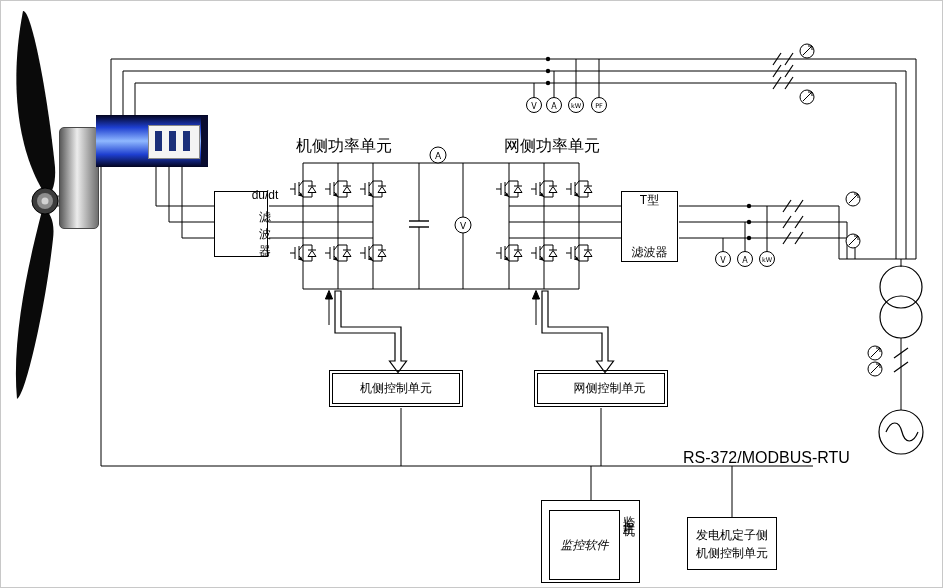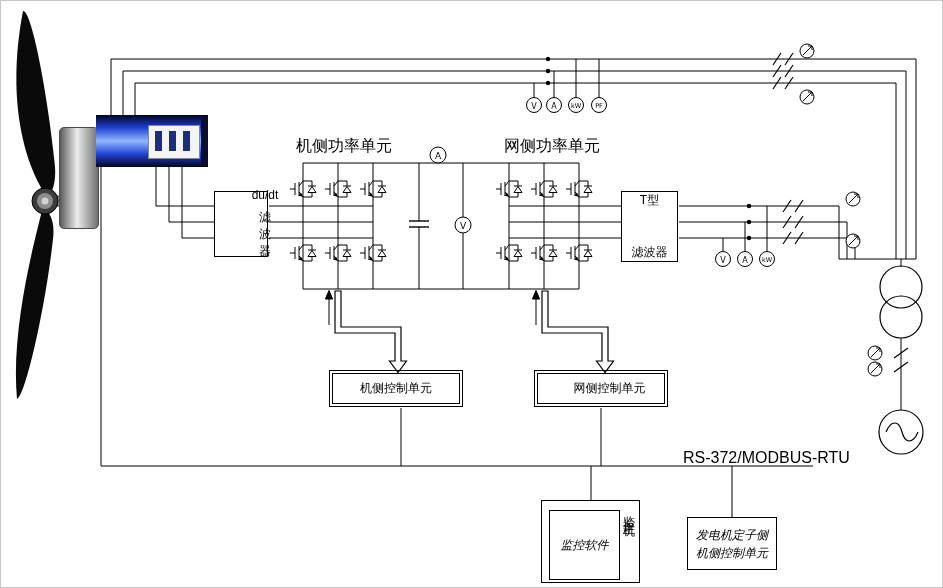--- a/index.html
+++ b/index.html
@@ -12,21 +12,21 @@
        align-items:center;justify-content:center;font-size:12px;text-align:center;color:#000;box-sizing:border-box;}
   .dudt{left:213px;top:190px;width:54px;height:66px;gap:7px;padding-left:48px;}
   .tfilter{left:620px;top:190px;width:57px;height:71px;gap:7px;justify-content:space-between;}
   .ctrl{outline:1px solid #000;outline-offset:2px;}
   .ctrl-machine{left:331px;top:372px;width:128px;height:31px;}
   .ctrl-grid{left:536px;top:372px;width:128px;height:31px;padding-left:17px;}
   .monitor-outer{left:540px;top:499px;width:99px;height:83px;display:block;}
   .monitor-inner{position:absolute;left:7px;top:9px;width:71px;height:70px;font-style:italic;}
   .vlabel{position:absolute;right:2px;top:5px;writing-mode:vertical-rl;text-orientation:upright;
           font-size:12px;letter-spacing:3px;color:#000;}
-  .instrument{left:686px;top:516px;width:90px;height:53px;line-height:1.5;font-style:italic;}
+  .instrument{left:686px;top:516px;width:90px;height:53px;line-height:1.5;}
   .rs485{left:682px;top:448px;}
   .generator{position:absolute;left:95px;top:114px;width:112px;height:52px;
      background:linear-gradient(180deg,#03041f 0%,#1e3fd0 24%,#8fb8ff 50%,#1e3fd0 76%,#03041f 100%);}
   .gen-cap{position:absolute;right:0;top:2px;width:7px;height:48px;background:#0a0c30;}
   .gen-window{position:absolute;left:52px;top:10px;width:50px;height:32px;background:#f4f4f4;border:1px solid #888;}
   .gen-bar{position:absolute;top:5px;width:7px;height:20px;background:#1b2f7a;}
   .cylinder{position:absolute;left:58px;top:126px;width:38px;height:100px;border:1px solid #4a4a4a;border-radius:5px;
      background:linear-gradient(90deg,#5a5a5a 0%,#ececec 45%,#6f6f6f 100%);}
 </style>
 </head>

